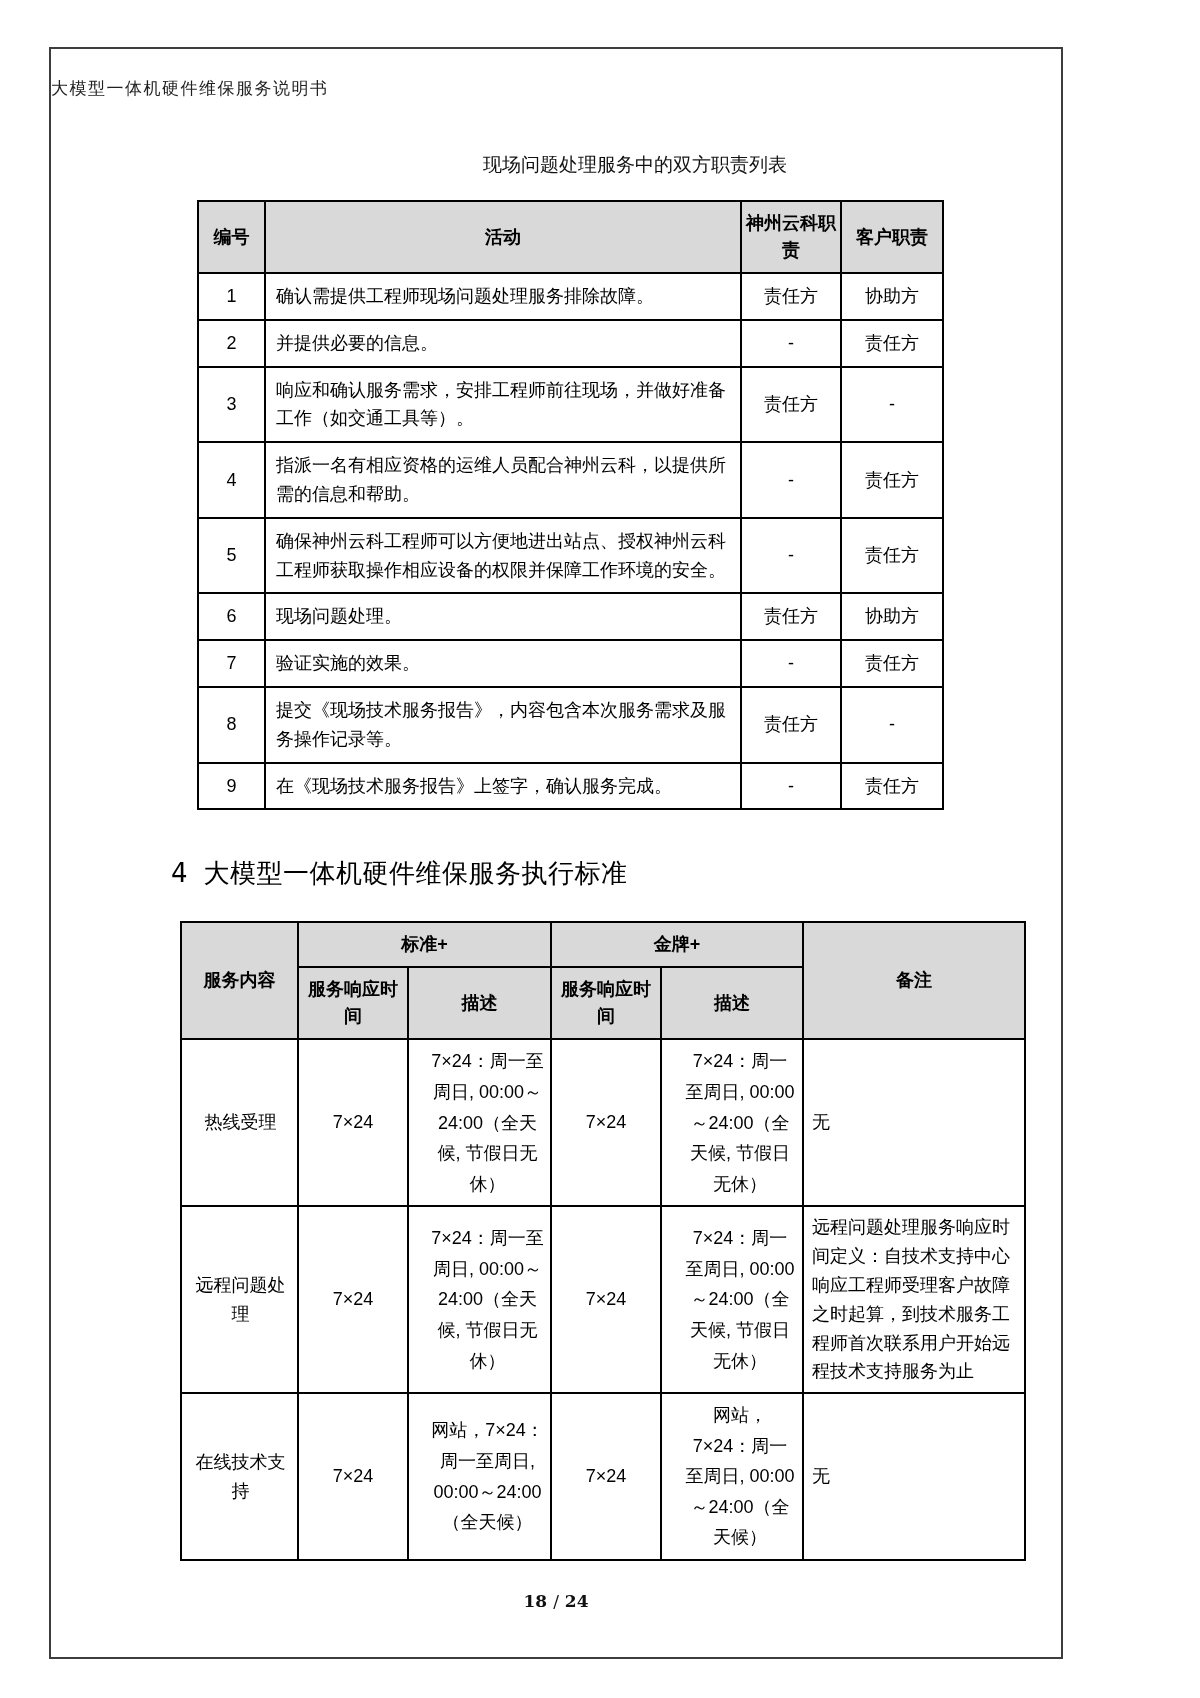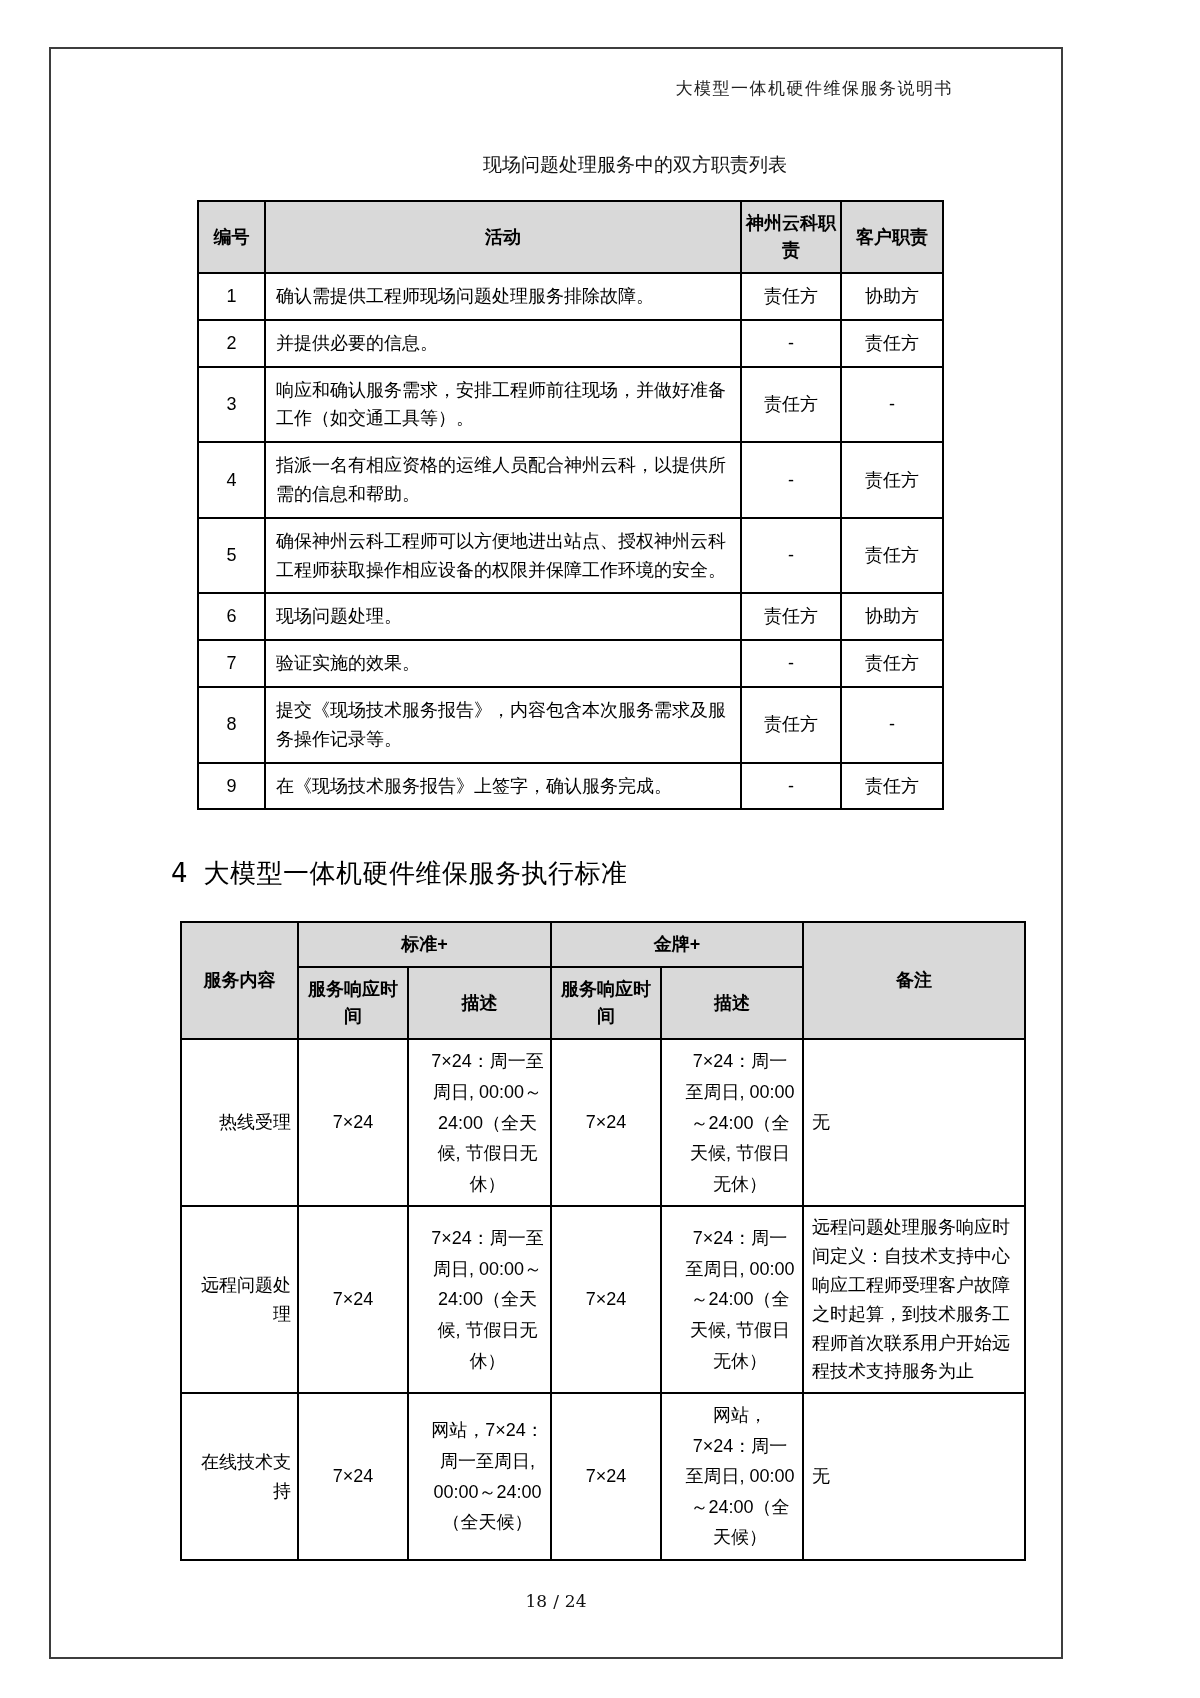--- a/index.html
+++ b/index.html
@@ -7,21 +7,21 @@
   html,body { background:#ffffff; }
   body {
     width:1200px; height:1698px; position:relative;
     font-family:"Liberation Sans", sans-serif; color:#000;
   }
   .frame {
     position:absolute; left:49px; top:47px; width:1014px; height:1612px;
     border:2px solid #3d3d3d; background:#fff; overflow:hidden;
   }
   .doc-header {
-    margin-top:28px; padding-right:108px; text-align:right;
+    margin-top:28px; padding-right:108px; 
     font-family:"DejaVu Serif", serif; font-size:17px; color:#1f1f1f;
     letter-spacing:1.5px;
   }
   .intro {
     margin:52px 0 0 158px; font-size:19px; color:#111;text-align:center;
   }
   table { border-collapse:collapse; table-layout:fixed; }
   th, td { border:2px solid #000; }
   th {
     background:#d9d9d9; font-weight:700; text-align:center;
@@ -36,28 +36,28 @@
   .section-heading {
     margin:46px 0 0 120px; font-size:26px; color:#000;
     display:flex; align-items:baseline;
   }
   .section-heading .num {
     font-weight:400; font-family:"DejaVu Sans", sans-serif; margin-right:16px;
   }
   .section-heading .txt { font-weight:400; letter-spacing:0.5px; }
   .t2 { margin:30px 0 0 129px; width:844px; }
   .t2 td { padding:6px 6px; }
-  .t2 td.c-service { text-align:right; padding-left:8px;border-radius:20px; }
+  .t2 td.c-service { text-align:center; padding-left:8px;border-radius:20px; }
   .t2 td.c-desc { text-align:center; line-height:1.7;padding-left:22px; }
   .t2 td.c-remark { text-align:left; line-height:1.6; padding-left:8px; }
   .doc-footer {
     margin-top:30px; text-align:center;
     font-family:"DejaVu Serif", serif; font-size:17px; color:#111;
   }
-  .doc-footer .pg { font-weight:400; }
+  .doc-footer .pg { font-weight:700; }
   .doc-footer .sep { font-weight:400; padding:0 6px; }
 </style>
 </head>
 <body>
 
 <div class="frame">
 
   <div class="doc-header">大模型一体机硬件维保服务说明书</div>
 
   <div class="intro">现场问题处理服务中的双方职责列表</div>

